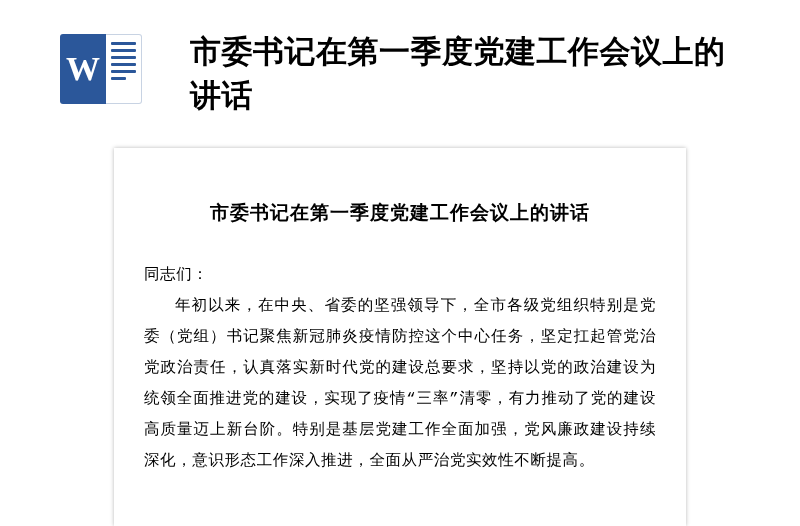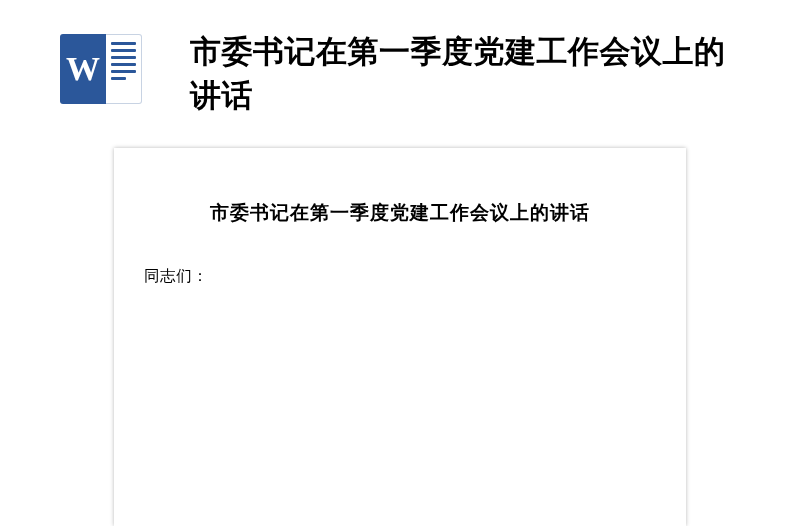--- a/index.html
+++ b/index.html
@@ -112,21 +112,21 @@
     text-align: center;
     font-family: "Liberation Serif", serif;
     font-size: 19px;
     font-weight: bold;
     color: #000000;
     letter-spacing: 1px;
     margin-top: 12px;
     margin-bottom: 34px;
   }
   .doc-body {
-    font-family: Liberation Sans, sans-serif;
+    font-family: Liberation Mono, monospace;
     font-size: 15.5px;
     line-height: 31px;
     color: #000000;
     letter-spacing: 0.6px;
     text-align: justify;
   }
   .doc-body p {
     margin: 0;
   }
   .doc-body p.indent {
@@ -155,16 +155,17 @@
     </div>
 
     <div class="header-title">市委书记在第一季度党建工作会议上的讲话</div>
 
   </div>
 
   <div class="doc-sheet">
     <div class="doc-title">市委书记在第一季度党建工作会议上的讲话</div>
     <div class="doc-body">
       <p>同志们：</p>
+      <p class="indent">年初以来，在中央、省委的坚强领导下，全市各级党组织特别是党委（党组）书记聚焦新冠肺炎疫情防控这个中心任务，坚定扛起管党治党政治责任，认真落实新时代党的建设总要求，坚持以党的政治建设为统领全面推进党的建设，实现了疫情“三率”清零，有力推动了党的建设高质量迈上新台阶。特别是基层党建工作全面加强，党风廉政建设持续深化，意识形态工作深入推进，全面从严治党实效性不断提高。</p>
     </div>
   </div>
 
 </div>
 
 </body></html>

